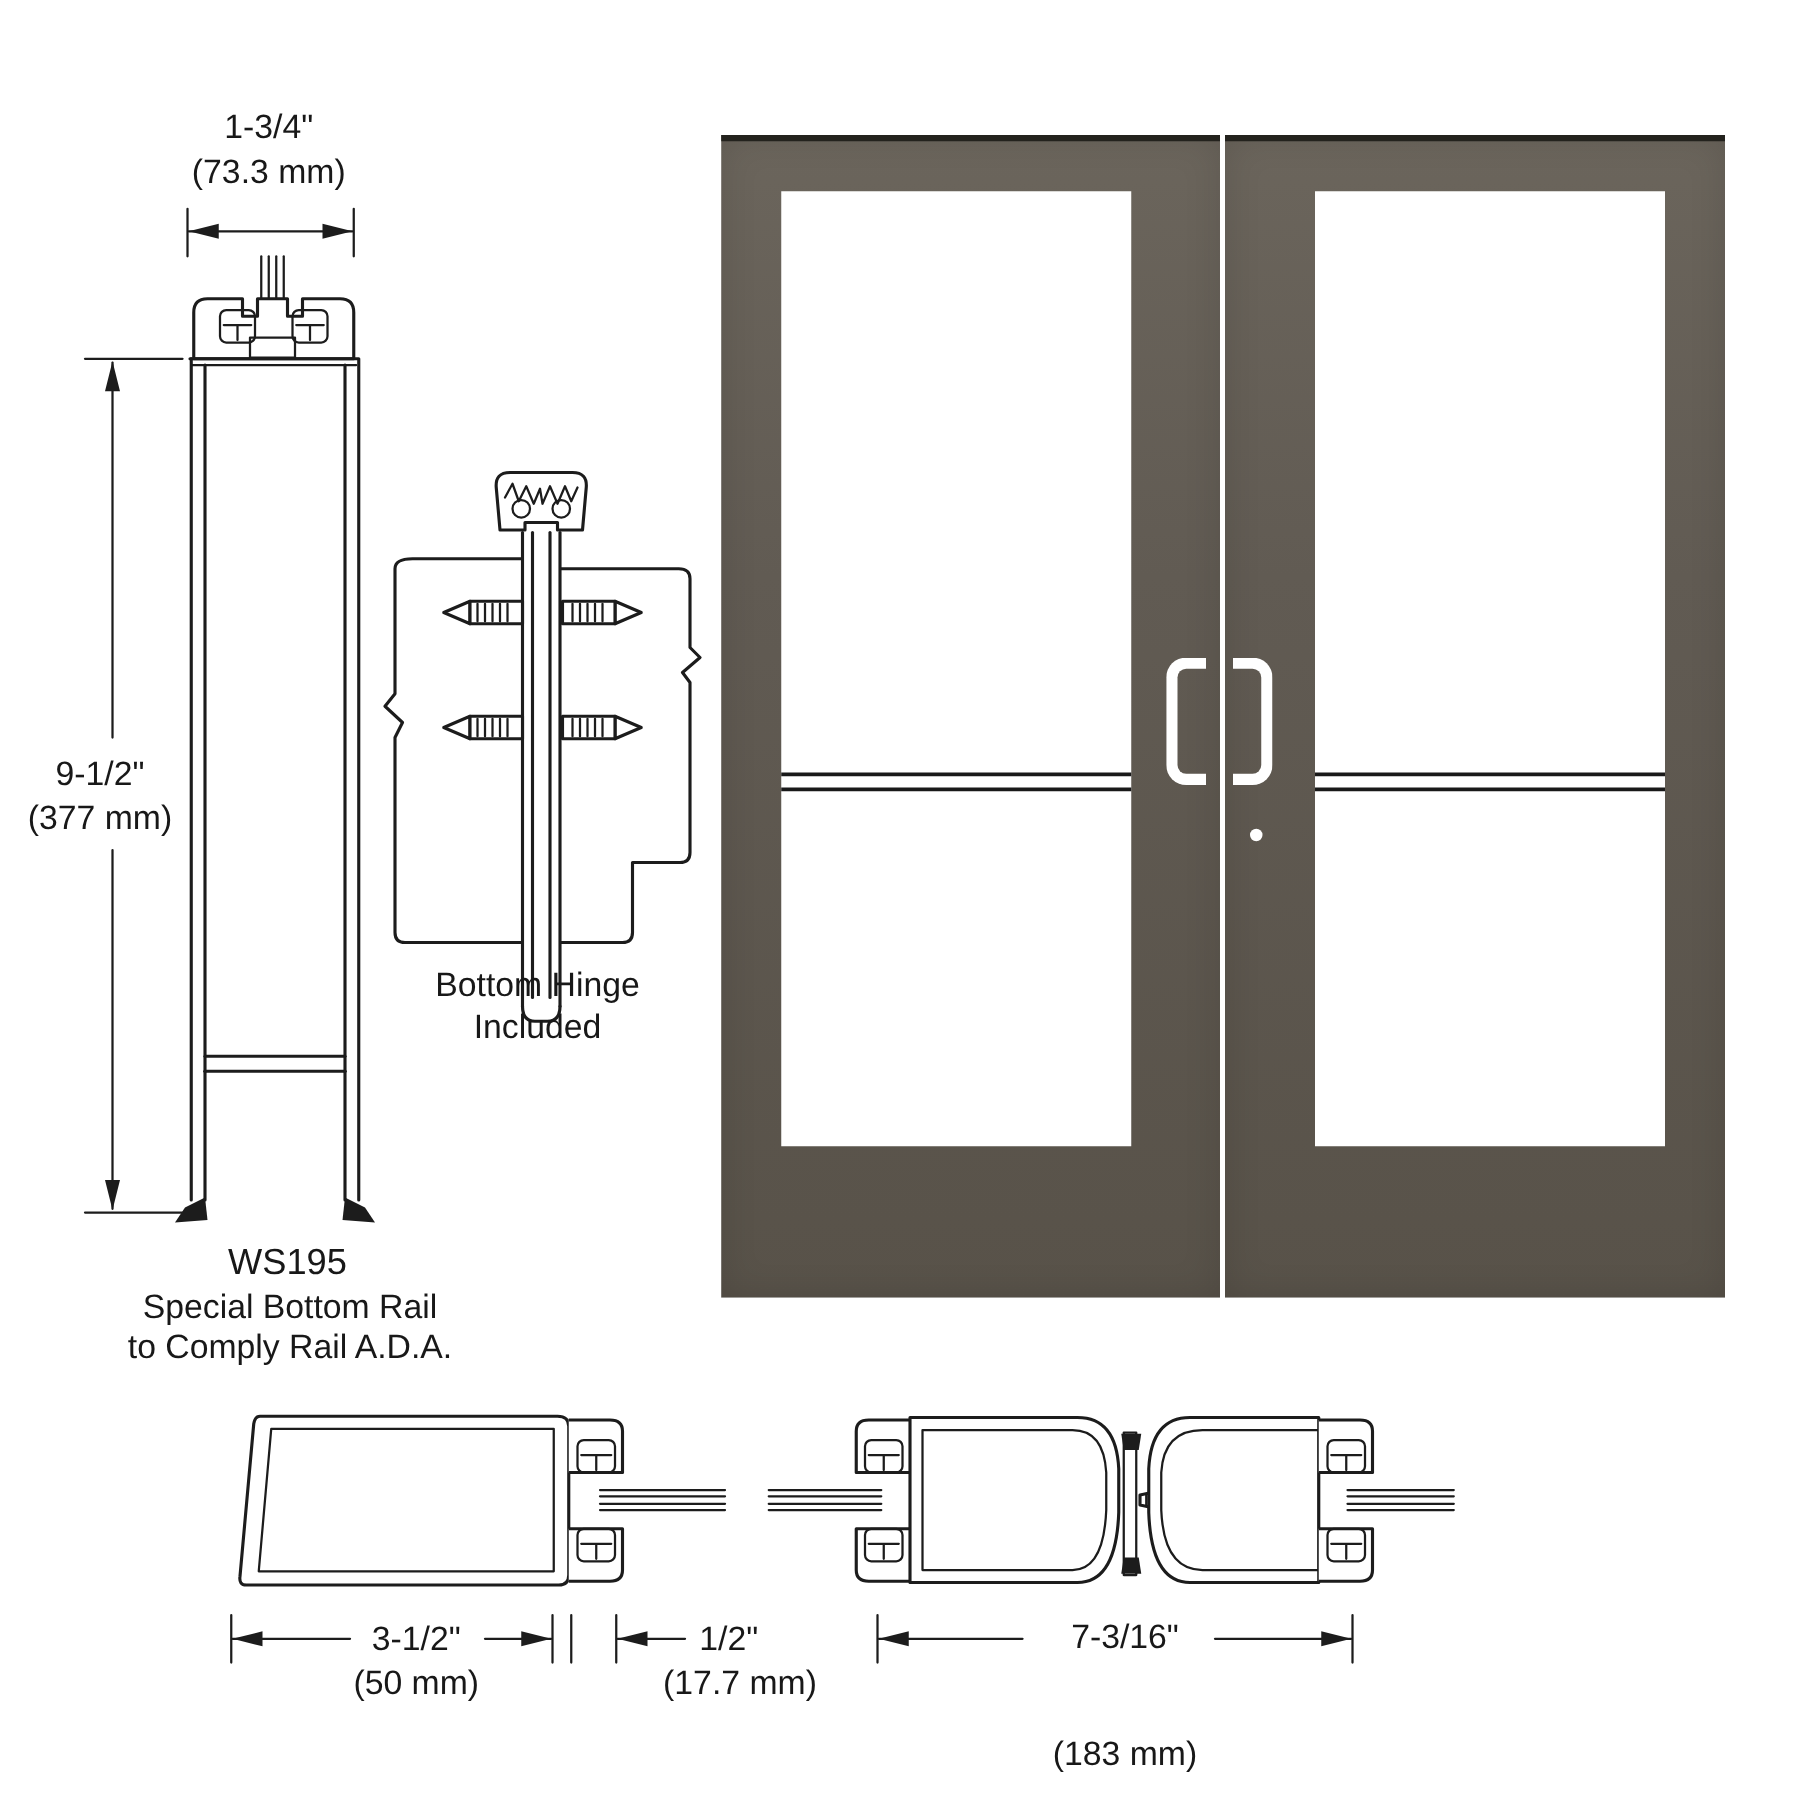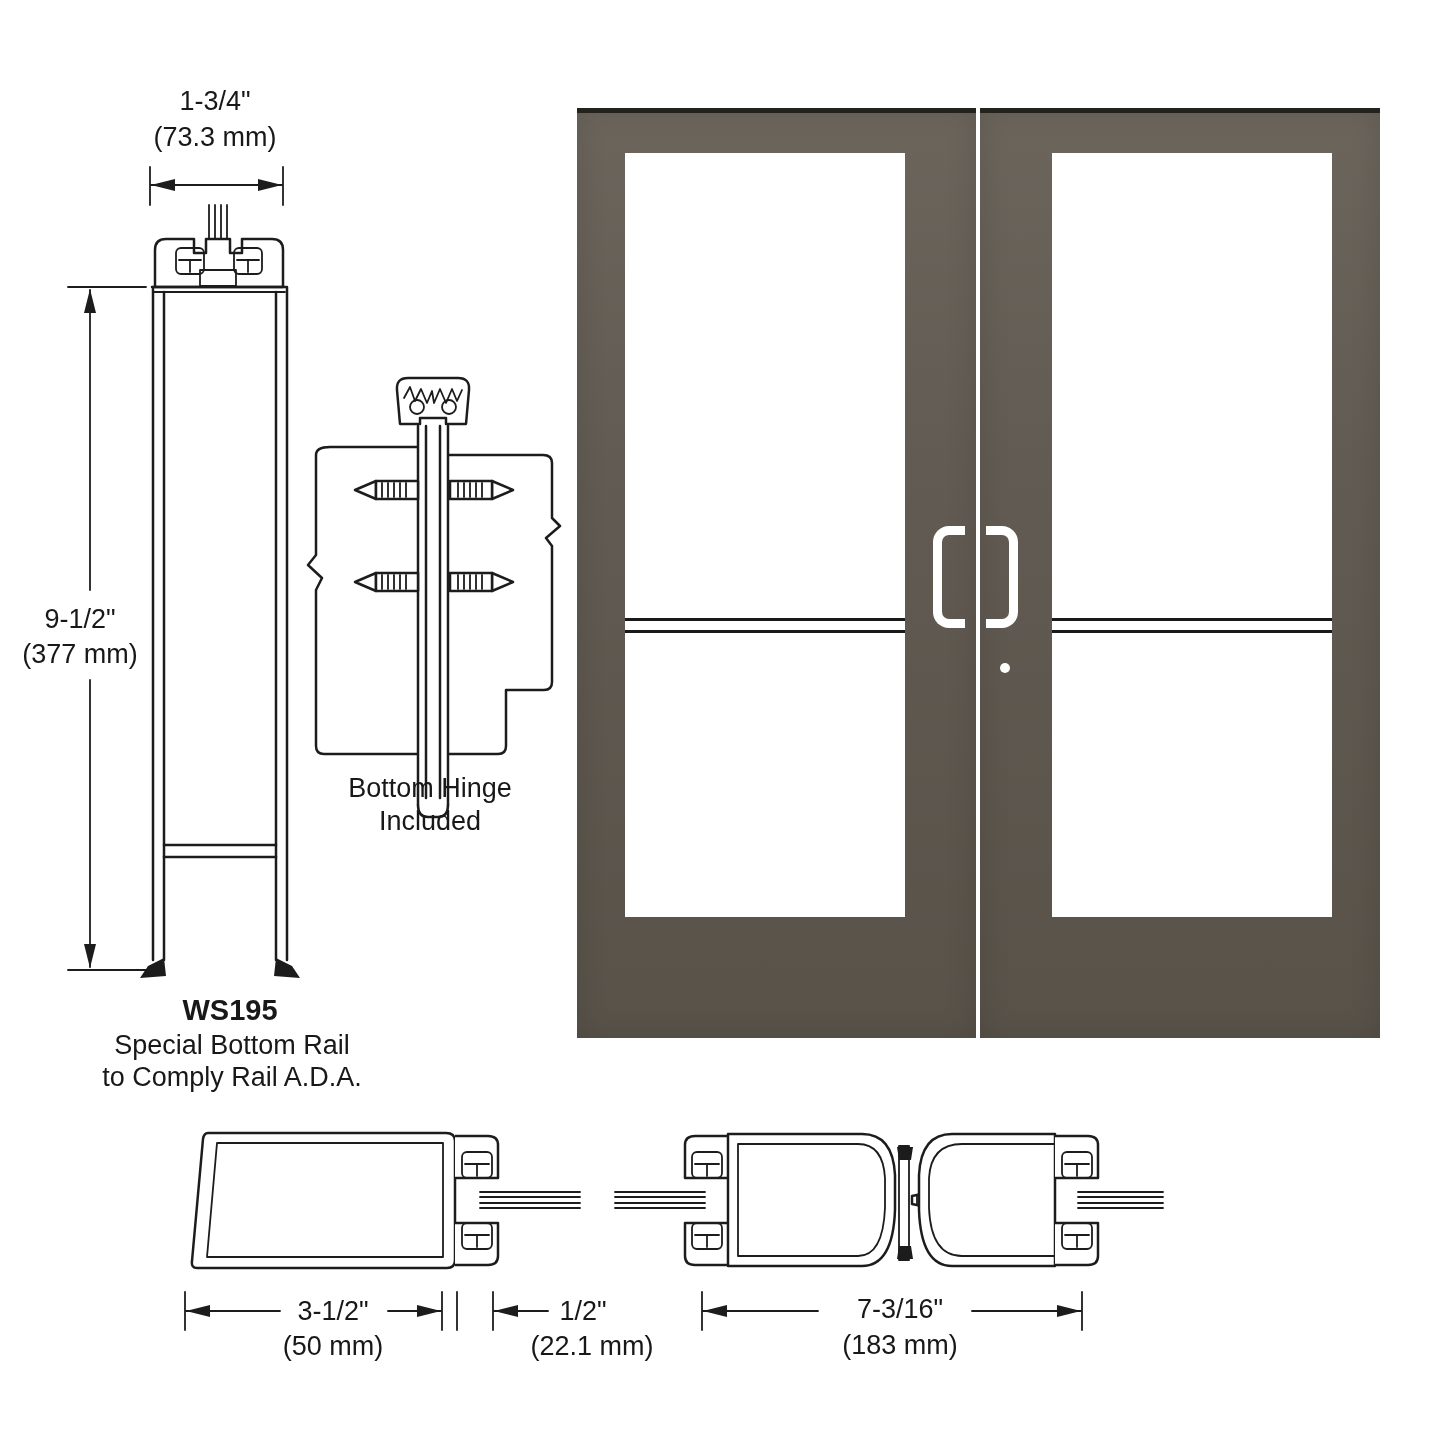--- a/index.html
+++ b/index.html
@@ -9,21 +9,21 @@
     position:relative;overflow:hidden;
     -webkit-font-smoothing:antialiased;
   }
   .sheet{position:absolute;inset:0;}
   svg{position:absolute;overflow:visible;}
   .lbl{
     position:absolute;transform:translateX(-50%);
     font-size:27px;line-height:1.15;color:#181818;
     white-space:nowrap;text-align:center;
   }
-  .lbl.bold{font-weight:bold;font-size:29px;}
+  .lbl.bold{font-weight:normal;font-size:29px;}
   
   .doors{position:absolute;left:577px;top:108px;width:803px;height:930px;}
   .door{
     position:absolute;top:0;height:930px;
     background:linear-gradient(180deg,#6b655c 0%,#615b53 38%,#585249 100%);
     box-shadow:inset 0 0 30px rgba(0,0,0,0.12);
   }
   .door-topline{position:absolute;left:0;top:0;width:100%;height:5px;background:#23221d;}
   .door.left{left:0;width:399px;}
   .door.right{left:403px;width:400px;}
@@ -258,18 +258,18 @@
   <div class="lbl" style="left:232px;top:1030px">Special Bottom Rail</div>
   <div class="lbl" style="left:232px;top:1062px">to Comply Rail A.D.A.</div>
 
   <div class="lbl" style="left:430px;top:773px">Bottom Hinge</div>
   <div class="lbl" style="left:430px;top:806px">Included</div>
 
   <div class="lbl" style="left:333px;top:1296px">3-1/2"</div>
   <div class="lbl" style="left:333px;top:1331px">(50 mm)</div>
 
   <div class="lbl" style="left:583px;top:1296px">1/2"</div>
-  <div class="lbl" style="left:592px;top:1331px">(22.1 mm)</div>
+  <div class="lbl" style="left:592px;top:1331px">(17.7 mm)</div>
 
   <div class="lbl" style="left:900px;top:1294px">7-3/16"</div>
-  <div class="lbl" style="left:900px;top:1330px">(183 mm)</div>
+  <div class="lbl" style="left:900px;top:1388px">(183 mm)</div>
 
 </div>
 
 </body></html>

